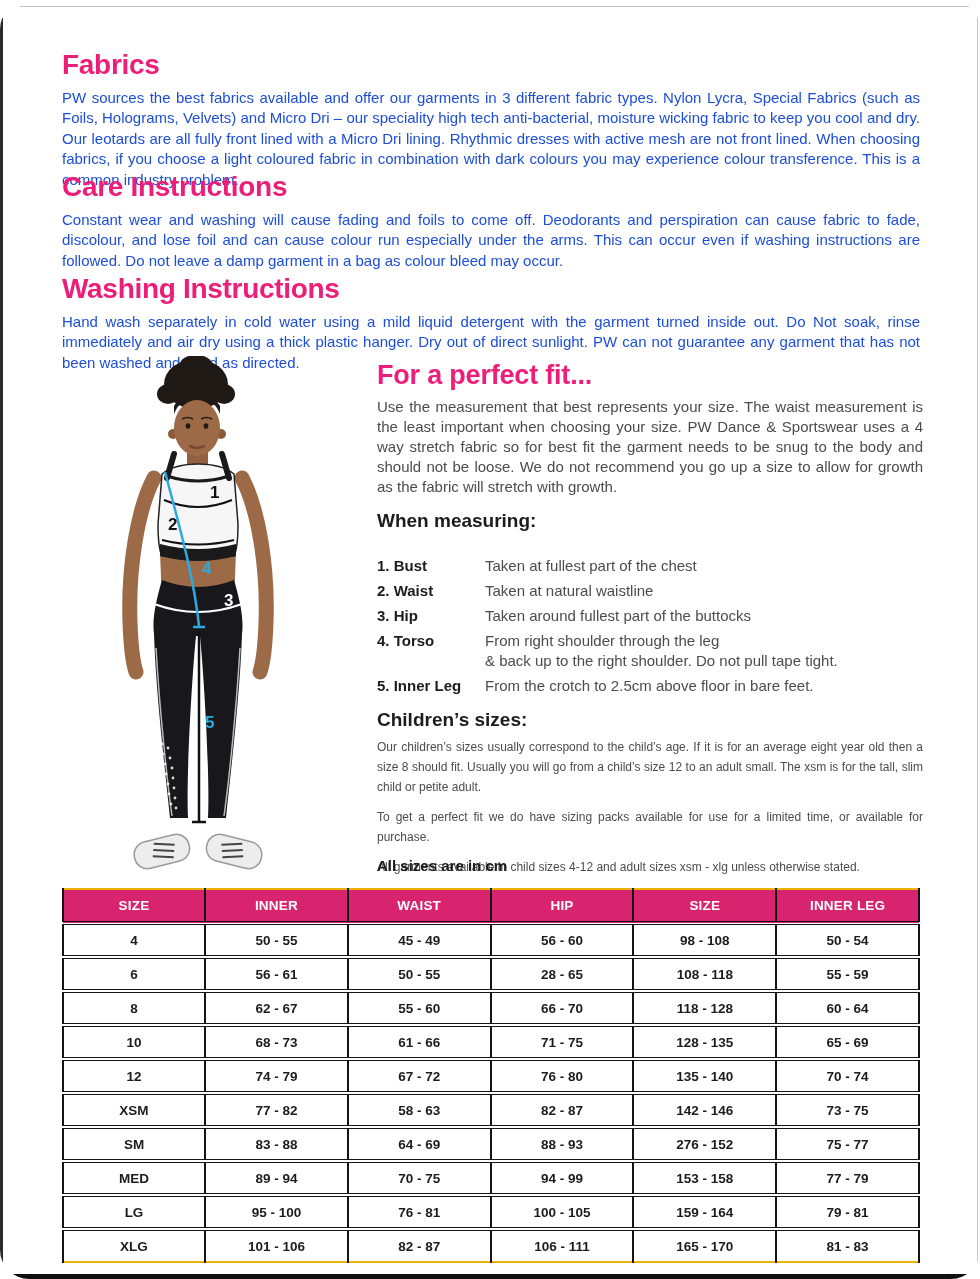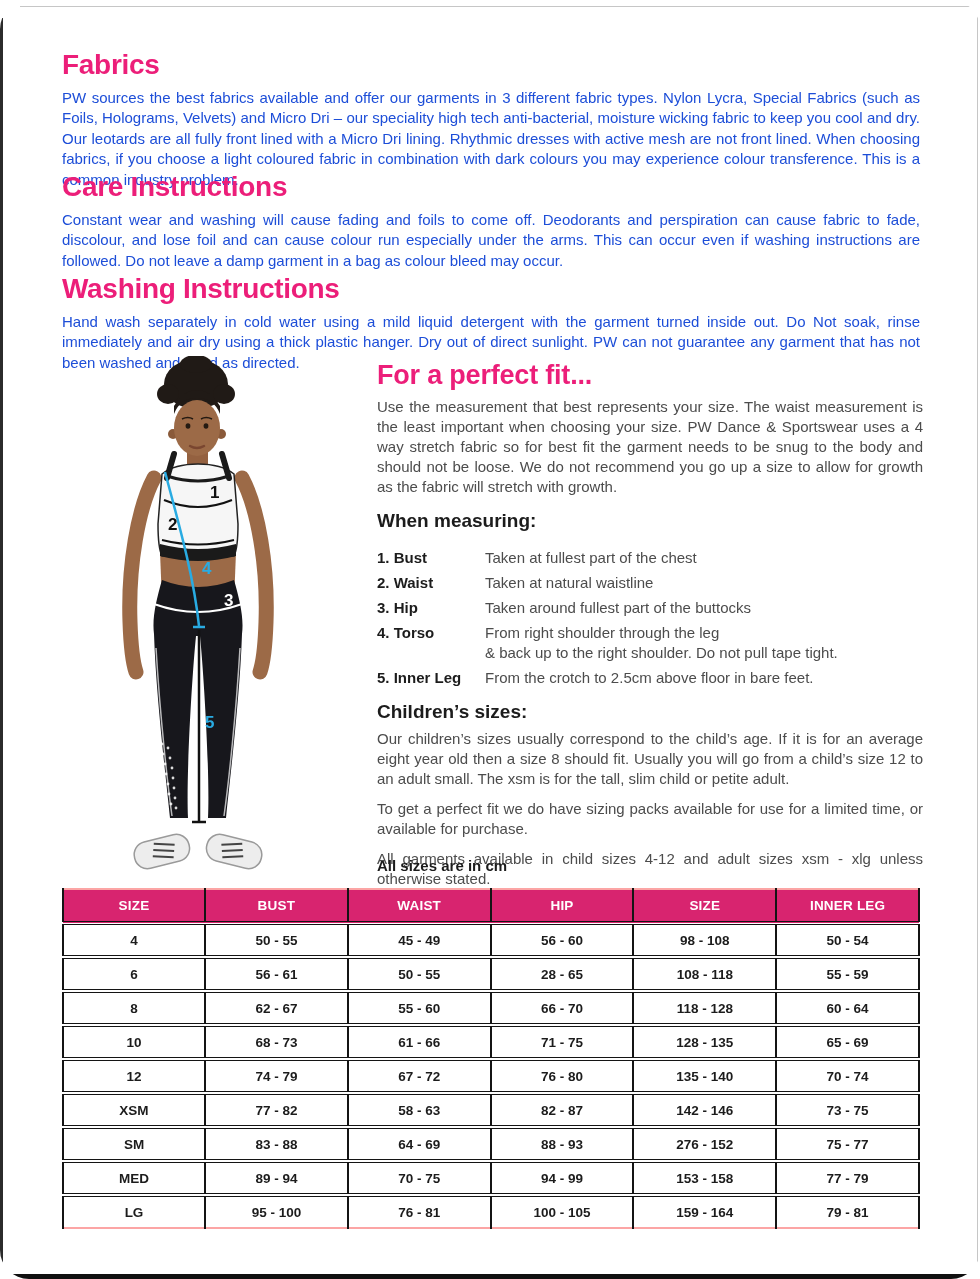--- a/index.html
+++ b/index.html
@@ -27,31 +27,31 @@
 
   
   .figure-wrap{position:absolute;left:110px;top:356px;width:265px;height:528px;}
   .figure-wrap svg{display:block;}
 
   
   .right-col{position:absolute;left:377px;top:360px;width:546px;}
   .right-col h2{margin:0;color:var(--pink);font-size:27px;font-weight:700;letter-spacing:-.2px;line-height:1.15;}
   .right-col .fit-body{margin:6px 0 0 0;font-size:15px;line-height:20px;text-align:justify;color:#4c4c4c;}
   .right-col h3{margin:13px 0 0 0;color:#1c1c1c;font-size:19px;font-weight:700;}
-  .m-list{margin-top:16px;}
+  .m-list{margin-top:24px;}
   .m-row{display:flex;margin-bottom:5px;font-size:15px;line-height:20px;}
   .m-label{width:108px;flex:0 0 108px;font-weight:700;color:#1c1c1c;}
   .m-text{flex:1;color:#4c4c4c;}
-  .children-paras p{margin:6px 0 10px 0;font-size:15px;line-height:20px;text-align:justify;color:#4c4c4c;}
+  .children-paras p{margin:6px 0 10px 0;font-size:12px;line-height:20px;text-align:justify;color:#4c4c4c;}
   .cm-note{position:absolute;left:377px;top:857px;font-size:15px;font-weight:700;color:#1c1c1c;}
 
   
   .size-table{
     position:absolute;left:62px;top:888px;width:858px;border-collapse:collapse;table-layout:fixed;
-    border:2px solid #fca5a5;
+    border:2px solid #eab308;
   }
   .size-table col.c-size{width:142px;}
   .size-table th{
     background:var(--tablepink);color:#ffffff;font-size:13.5px;font-weight:700;
     height:29px;border-left:2px solid #141414;border-right:2px solid #141414;
     letter-spacing:.2px;
   }
   .size-table td{
     height:28px;text-align:center;font-size:13.5px;font-weight:700;color:#1c1c1c;
     border-left:2px solid #141414;border-right:2px solid #141414;border-top:4px double #141414;
@@ -208,21 +208,21 @@
       <col class="c-size">
         <col>
         <col>
         <col>
         <col>
         <col>
     </colgroup>
     <thead>
       <tr>
           <th>SIZE</th>
-          <th>BUST</th>
+          <th>INNER</th>
           <th>WAIST</th>
           <th>HIP</th>
           <th>SIZE</th>
           <th>INNER LEG</th>
         </tr>
     </thead>
     <tbody>
         <tr>
           <td>4</td>
           <td>50 - 55</td>
@@ -288,15 +288,23 @@
           <td>77 - 79</td>
         </tr>
         <tr>
           <td>LG</td>
           <td>95 - 100</td>
           <td>76 - 81</td>
           <td>100 - 105</td>
           <td>159 - 164</td>
           <td>79 - 81</td>
         </tr>
+        <tr>
+          <td>XLG</td>
+          <td>101 - 106</td>
+          <td>82 - 87</td>
+          <td>106 - 111</td>
+          <td>165 - 170</td>
+          <td>81 - 83</td>
+        </tr>
       </tbody>
   </table>
 </div>
 
 </body></html>

